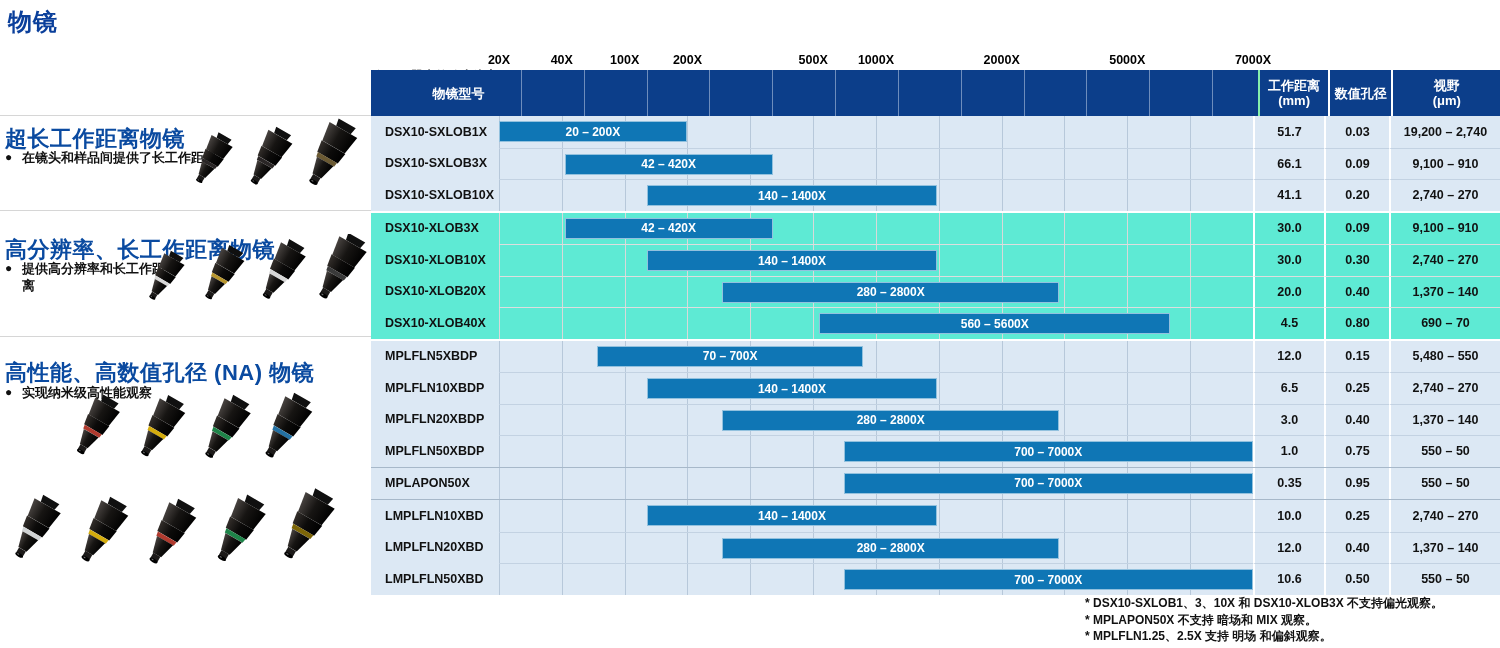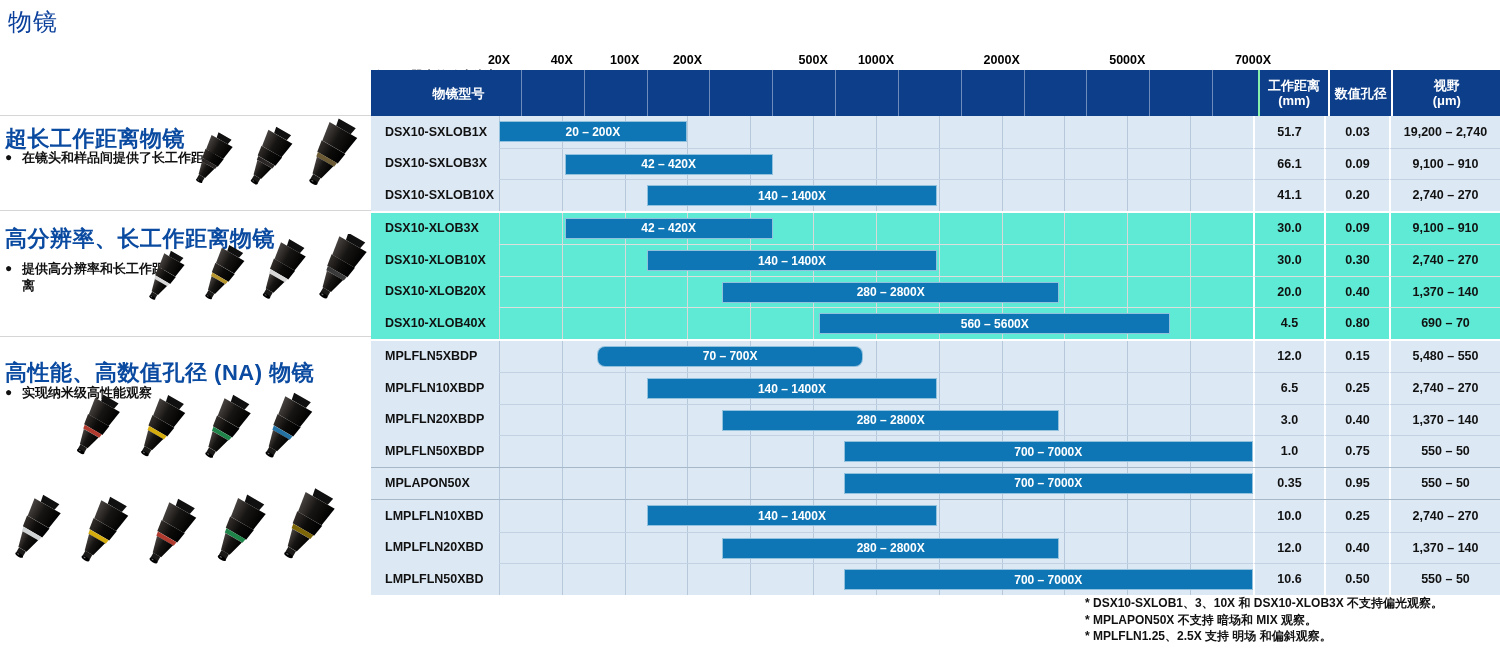--- a/index.html
+++ b/index.html
@@ -1,20 +1,20 @@
 <!DOCTYPE html>
 <html><head>
 <meta charset="utf-8">
 <style>
   * { margin:0; padding:0; box-sizing:border-box; }
   html,body { background:#fff; }
   body { font-family:"Liberation Sans","DejaVu Sans",sans-serif; }
   .page { position:relative; width:1500px; height:648px; background:#fff; overflow:hidden; }
 
-  .page-title { position:absolute; left:8px; top:6px; font-size:24px; font-weight:normal; color:#0a3f9b; letter-spacing:1px; }
+  .page-title { position:absolute; left:8px; top:6px; font-size:24px; font-weight:bold; color:#0a3f9b; letter-spacing:1px; }
 
   .lsep { position:absolute; left:0; width:371px; height:0; border-top:1px solid #d6d6d6; }
 
   .cat-heading { position:absolute; left:5px; font-size:22px; font-weight:bold; color:#0a4aa0; letter-spacing:.5px; }
   .cat-bullet  { position:absolute; left:5px; font-size:13px; font-weight:bold; color:#111; line-height:17px; padding-left:17px; }
   .cat-bullet .dot { position:absolute; left:0; top:0; font-size:12px; }
 
   
   .axis-label { position:absolute; left:373px; top:68px; font-size:12.5px; font-weight:bold; color:#000; }
   .ticks { position:absolute; left:499px; top:53px; width:754px; height:15px; }
@@ -63,21 +63,21 @@
 
   <div class="lsep" style="top:115px"></div>
   <div class="lsep" style="top:210px"></div>
   <div class="lsep" style="top:336px"></div>
 
   <div class="cat-heading" style="top:124px">超长工作距离物镜</div>
   <div class="cat-bullet" style="top:149px; width:250px">
     <span class="dot">●</span><span>在镜头和样品间提供了长工作距离</span>
   </div>
 
-  <div class="cat-heading" style="top:224px">高分辨率、长工作距离物镜</div>
+  <div class="cat-heading" style="top:235px">高分辨率、长工作距离物镜</div>
   <div class="cat-bullet" style="top:260px; width:165px">
     <span class="dot">●</span><span>提供高分辨率和长工作距离</span>
   </div>
 
   <div class="cat-heading" style="top:358px">高性能、高数值孔径 (NA) 物镜</div>
   <div class="cat-bullet" style="top:384px; width:250px">
     <span class="dot">●</span><span>实现纳米级高性能观察</span>
   </div>
 
   <svg width="0" height="0" style="position:absolute">
@@ -258,21 +258,21 @@
     </div>
     <div class="cell wd cb">4.5</div>
     <div class="cell na cb">0.80</div>
     <div class="cell fov cb">690 – 70</div>
   </div>
       </div>
       <div class="grp bg-blue sep-white">
         <div class="row">
     <div class="cell model">MPLFLN5XBDP</div>
     <div class="cell chart cb">
-      <div class="bar" style="left: 13%; width: 35.3%; border-radius: 8px;">70 – 700X</div>
+      <div class="bar" style="left: 13%; width: 35.3%;">70 – 700X</div>
     </div>
     <div class="cell wd cb">12.0</div>
     <div class="cell na cb">0.15</div>
     <div class="cell fov cb">5,480 – 550</div>
   </div>
         <div class="row">
     <div class="cell model">MPLFLN10XBDP</div>
     <div class="cell chart cb">
       <div class="bar" style="left: 19.6%; width: 38.5%;">140 – 1400X</div>
     </div>

